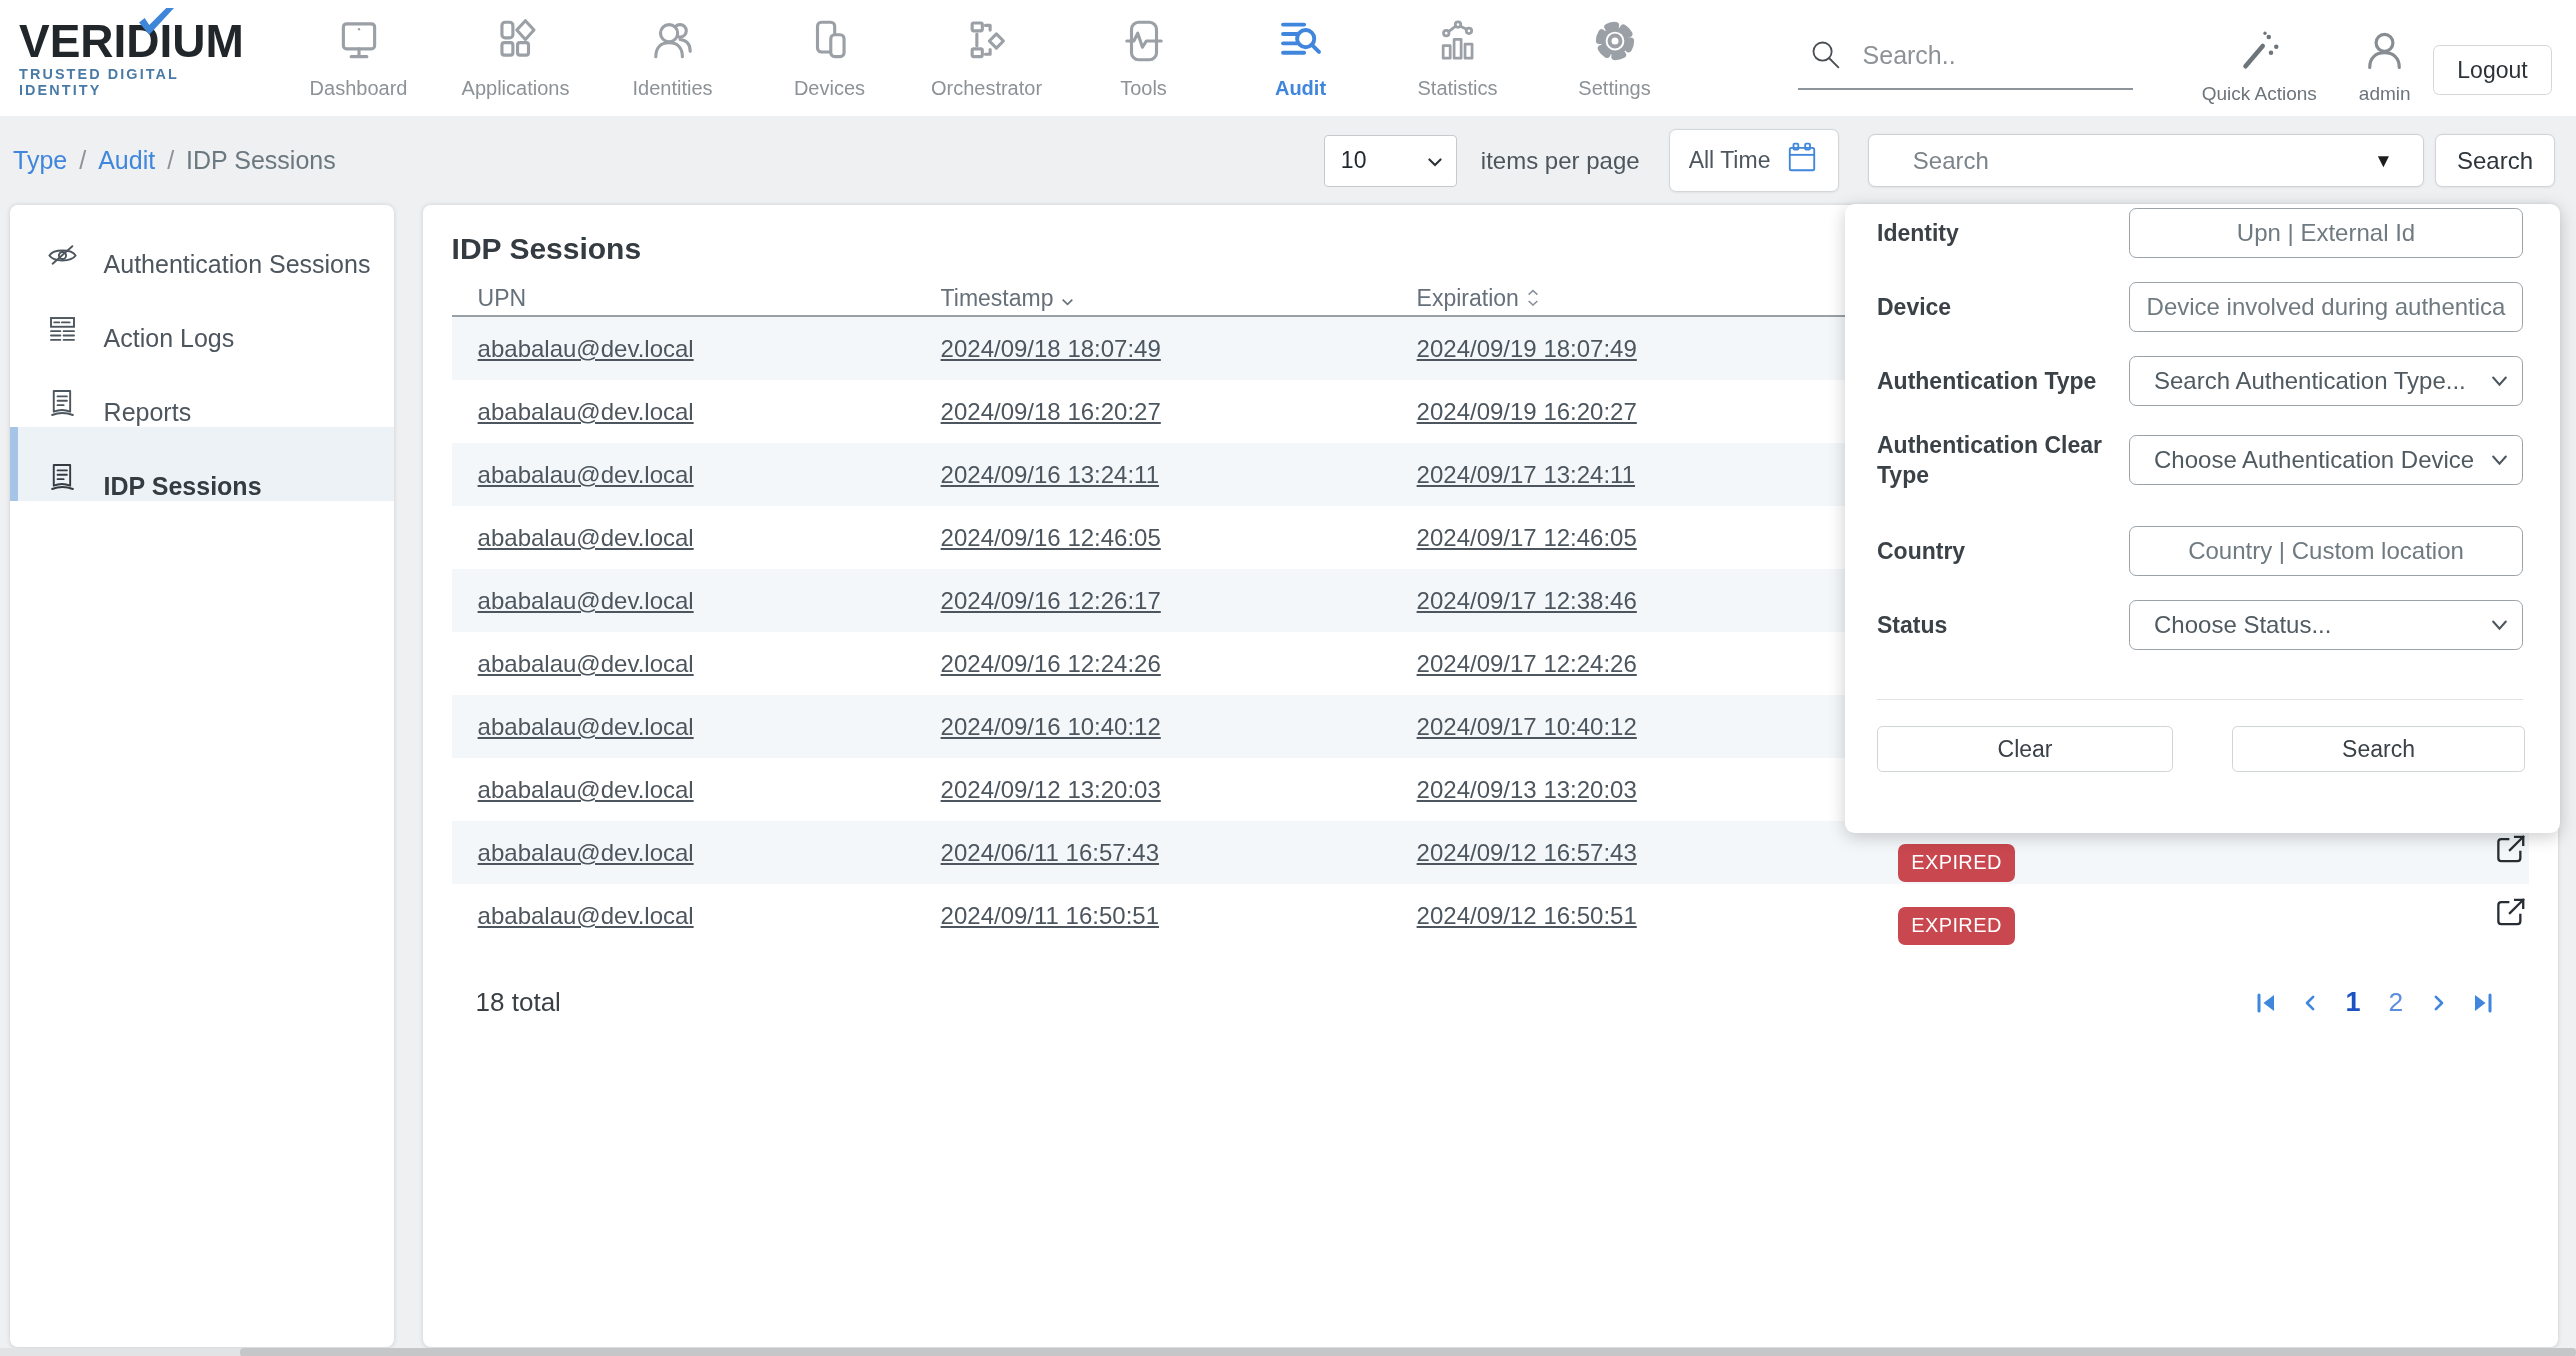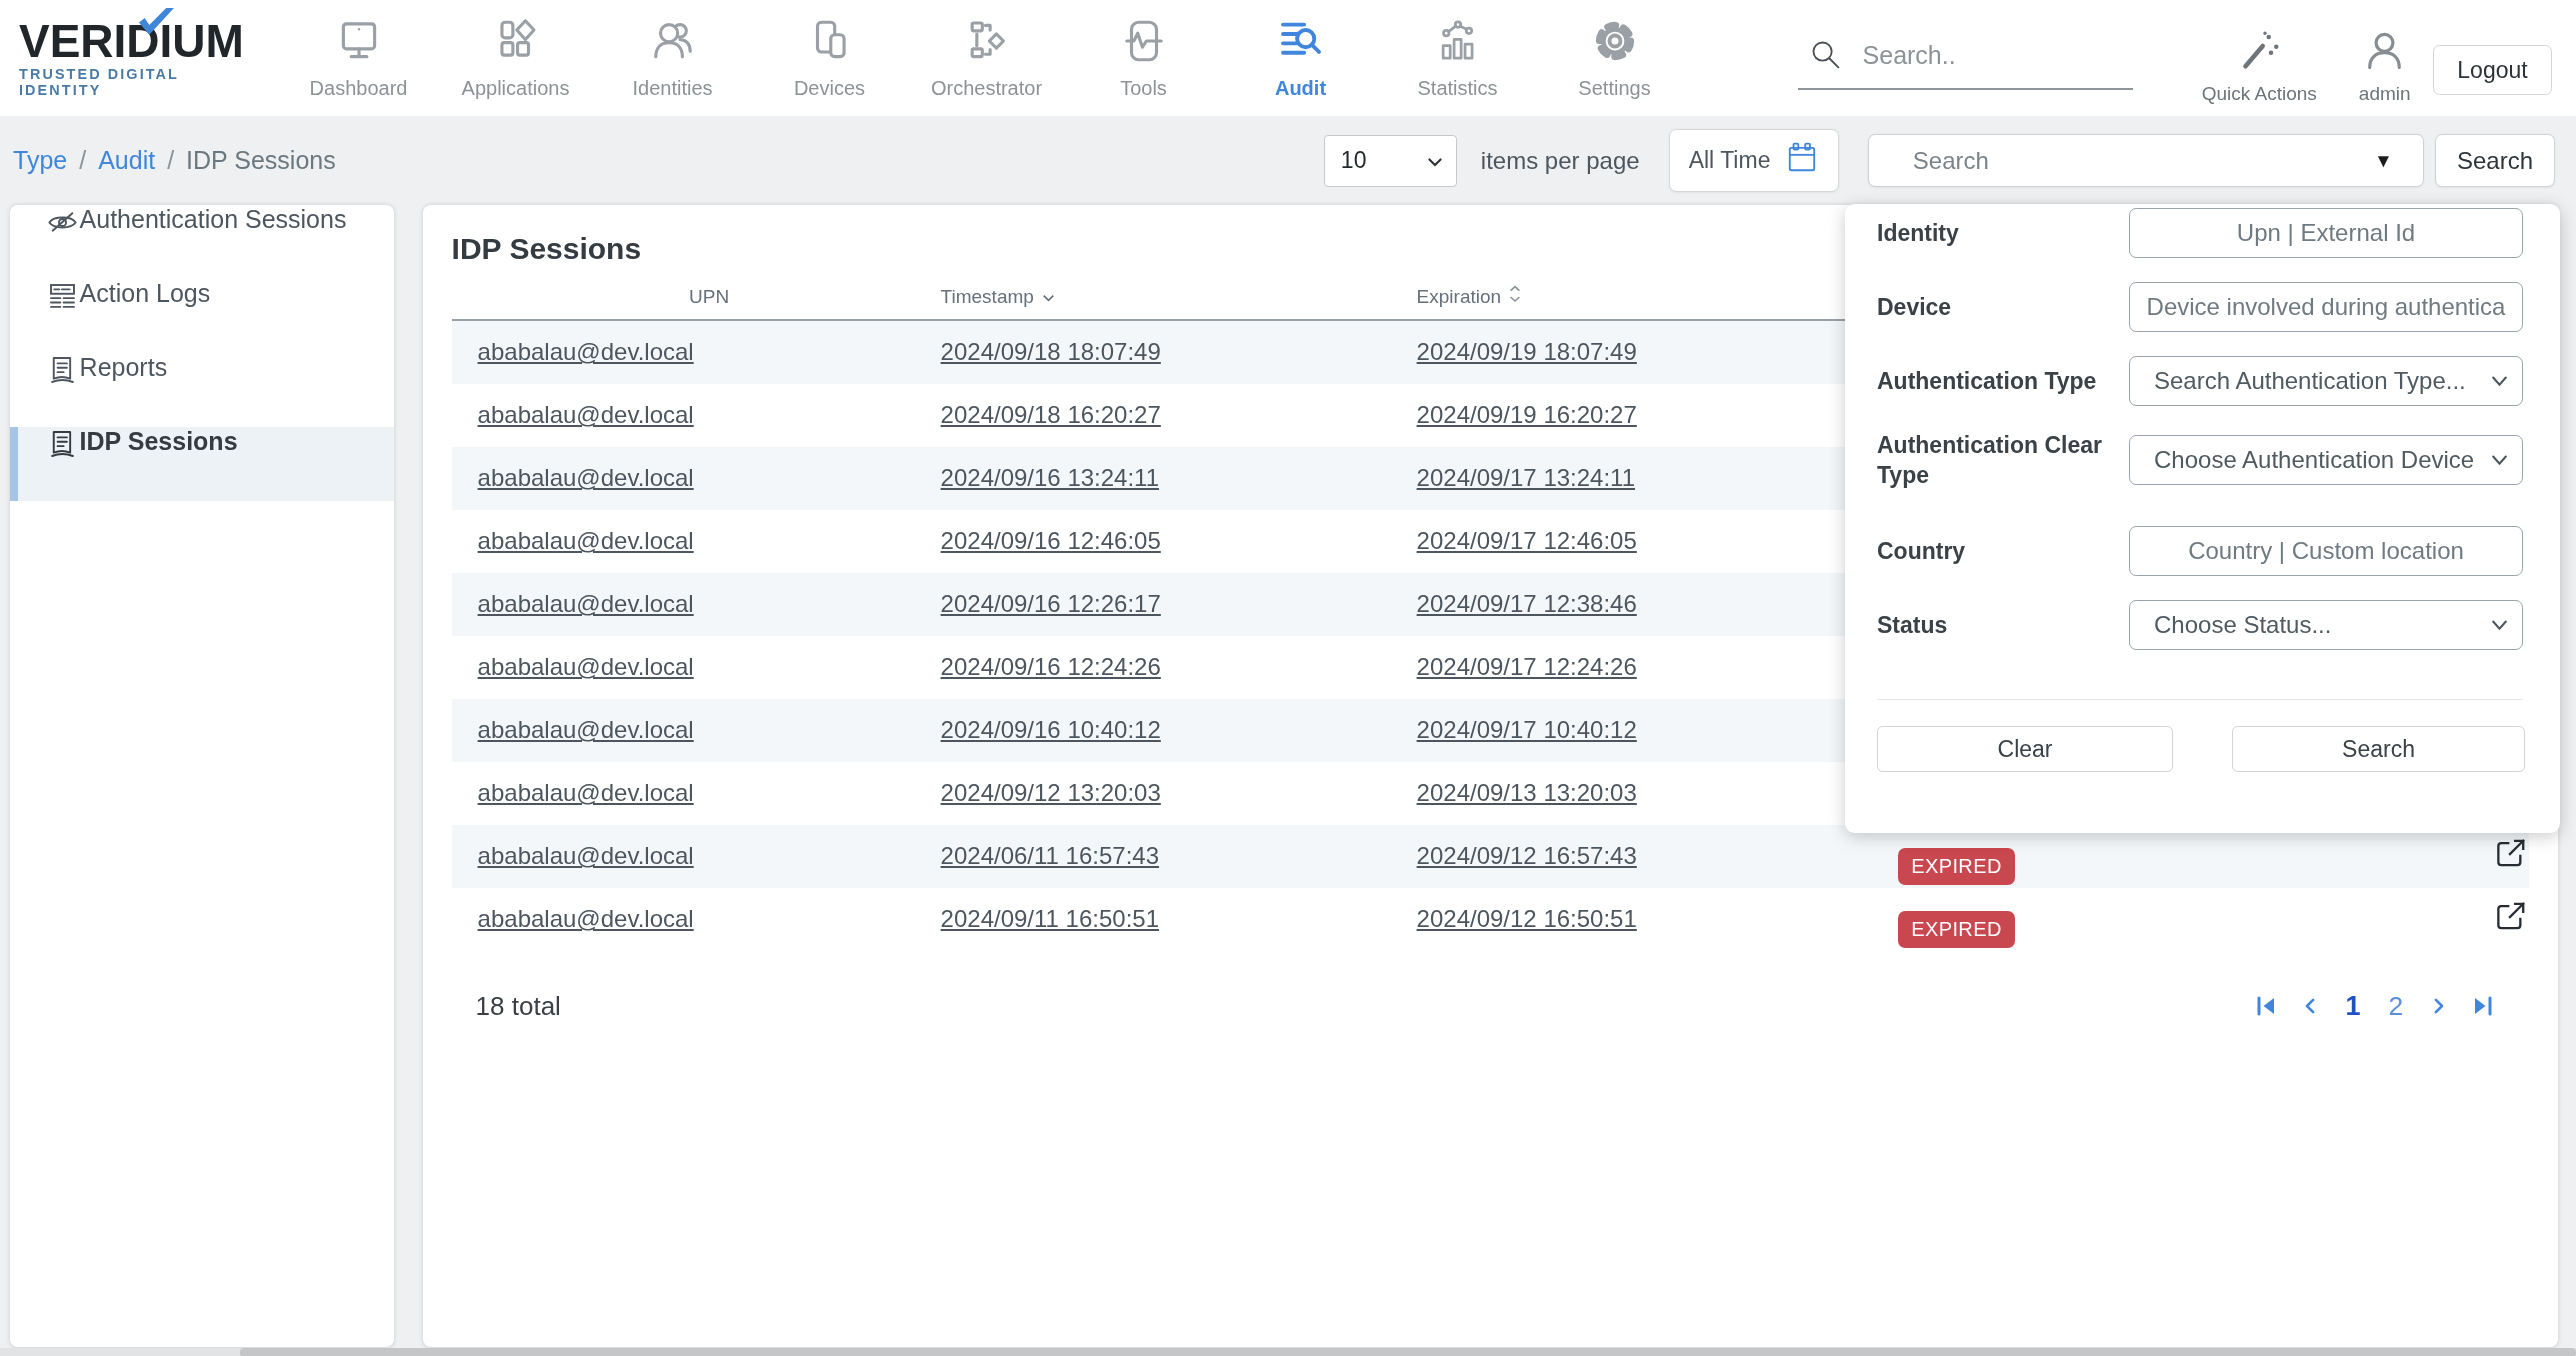--- a/index.html
+++ b/index.html
@@ -48,29 +48,29 @@
   .search-combo{width:554px;height:51px;background:#fff;border:1.6px solid #cdd1d4;border-radius:7.2px;display:flex;align-items:center;position:relative;box-shadow:0 0.8px 2.4px rgba(0,0,0,.06);}
   .search-combo input{border:none;outline:none;background:transparent;font-size:24px;color:#3c4248;margin-left:42px;width:433px;}
   .search-combo input::placeholder{color:#7b848b;opacity:1;}
   .combo-caret{position:absolute;right:30px;font-size:19px;color:#1c1c1c;}
   .search-btn{margin-left:11.2px;width:120px;height:53px;background:#fff;border:1.6px solid #d0d4d7;border-radius:7.2px;font-size:24px;color:#2e353b;font-family:inherit;cursor:pointer;box-shadow:0 0.8px 2.4px rgba(0,0,0,.06);}
 
   
   .content{height:1142px;padding:0 18.4px 0 9.6px;display:flex;gap:29px;}
   .card{background:#fff;border-radius:8px;box-shadow:0 0.8px 5.6px rgba(0,0,0,.14);}
   .sidebar{width:384px;flex-shrink:0;overflow:hidden;}
-  .side-item{height:74px;display:flex;align-items:flex-start;padding-left:35px;font-size:25px;color:#4d565e;cursor:pointer;}
+  .side-item{height:74px;display:flex;align-items:flex-end;gap:24px;padding-left:35px;font-size:25px;color:#4d565e;cursor:pointer;}
   .side-item svg{width:35px;height:35px;stroke:#4d565e;flex-shrink:0;}
   .side-item.active{background:#ecf2f6;border-left:8px solid #a6c4e8;padding-left:27px;font-weight:bold;color:#343b41;}
   .side-item.active svg{stroke:#343b41;}
 
   .main{flex:1;padding:0 29px;overflow:hidden;position:relative;}
   .main-title{font-size:30px;font-weight:bold;color:#343b41;margin-top:27px;}
   table.sess{width:100%;border-collapse:collapse;margin-top:6.4px;font-size:24px;table-layout:fixed;}
-  table.sess thead th{text-align:center;font-weight:normal;color:#66707a;font-size:19px;padding:13px 0 11px 0;border-bottom:2.4px solid #9aa1a6;}
+  table.sess thead th{text-align:left;font-weight:normal;color:#66707a;font-size:23px;padding:13px 0 3px 0;border-bottom:2.4px solid #9aa1a6;}
   th.c1{width:463px;padding-left:26px !important;}
   th.c2{width:476px;} th.c3{width:481px;} th.c4{width:553px;} th.c5{width:auto;}
   .th-inner{display:flex;align-items:center;gap:8px;}
   table.sess tbody td{height:63px;color:#4d565e;padding:0;text-decoration:underline;}
   table.sess tbody td:first-child{padding-left:26px;}
   table.sess tbody tr:nth-child(odd){background:#f3f7fa;}
   .badge{display:inline-block;background:#c9474f;color:#fff;font-size:20px;padding:7.2px 13.6px;border-radius:7.2px;letter-spacing:0.4px;margin-top:20px;}
   td.c-action{text-align:right;padding-right:17.6px;}
   .open-ic{display:inline-block;cursor:pointer;line-height:0;}
 

